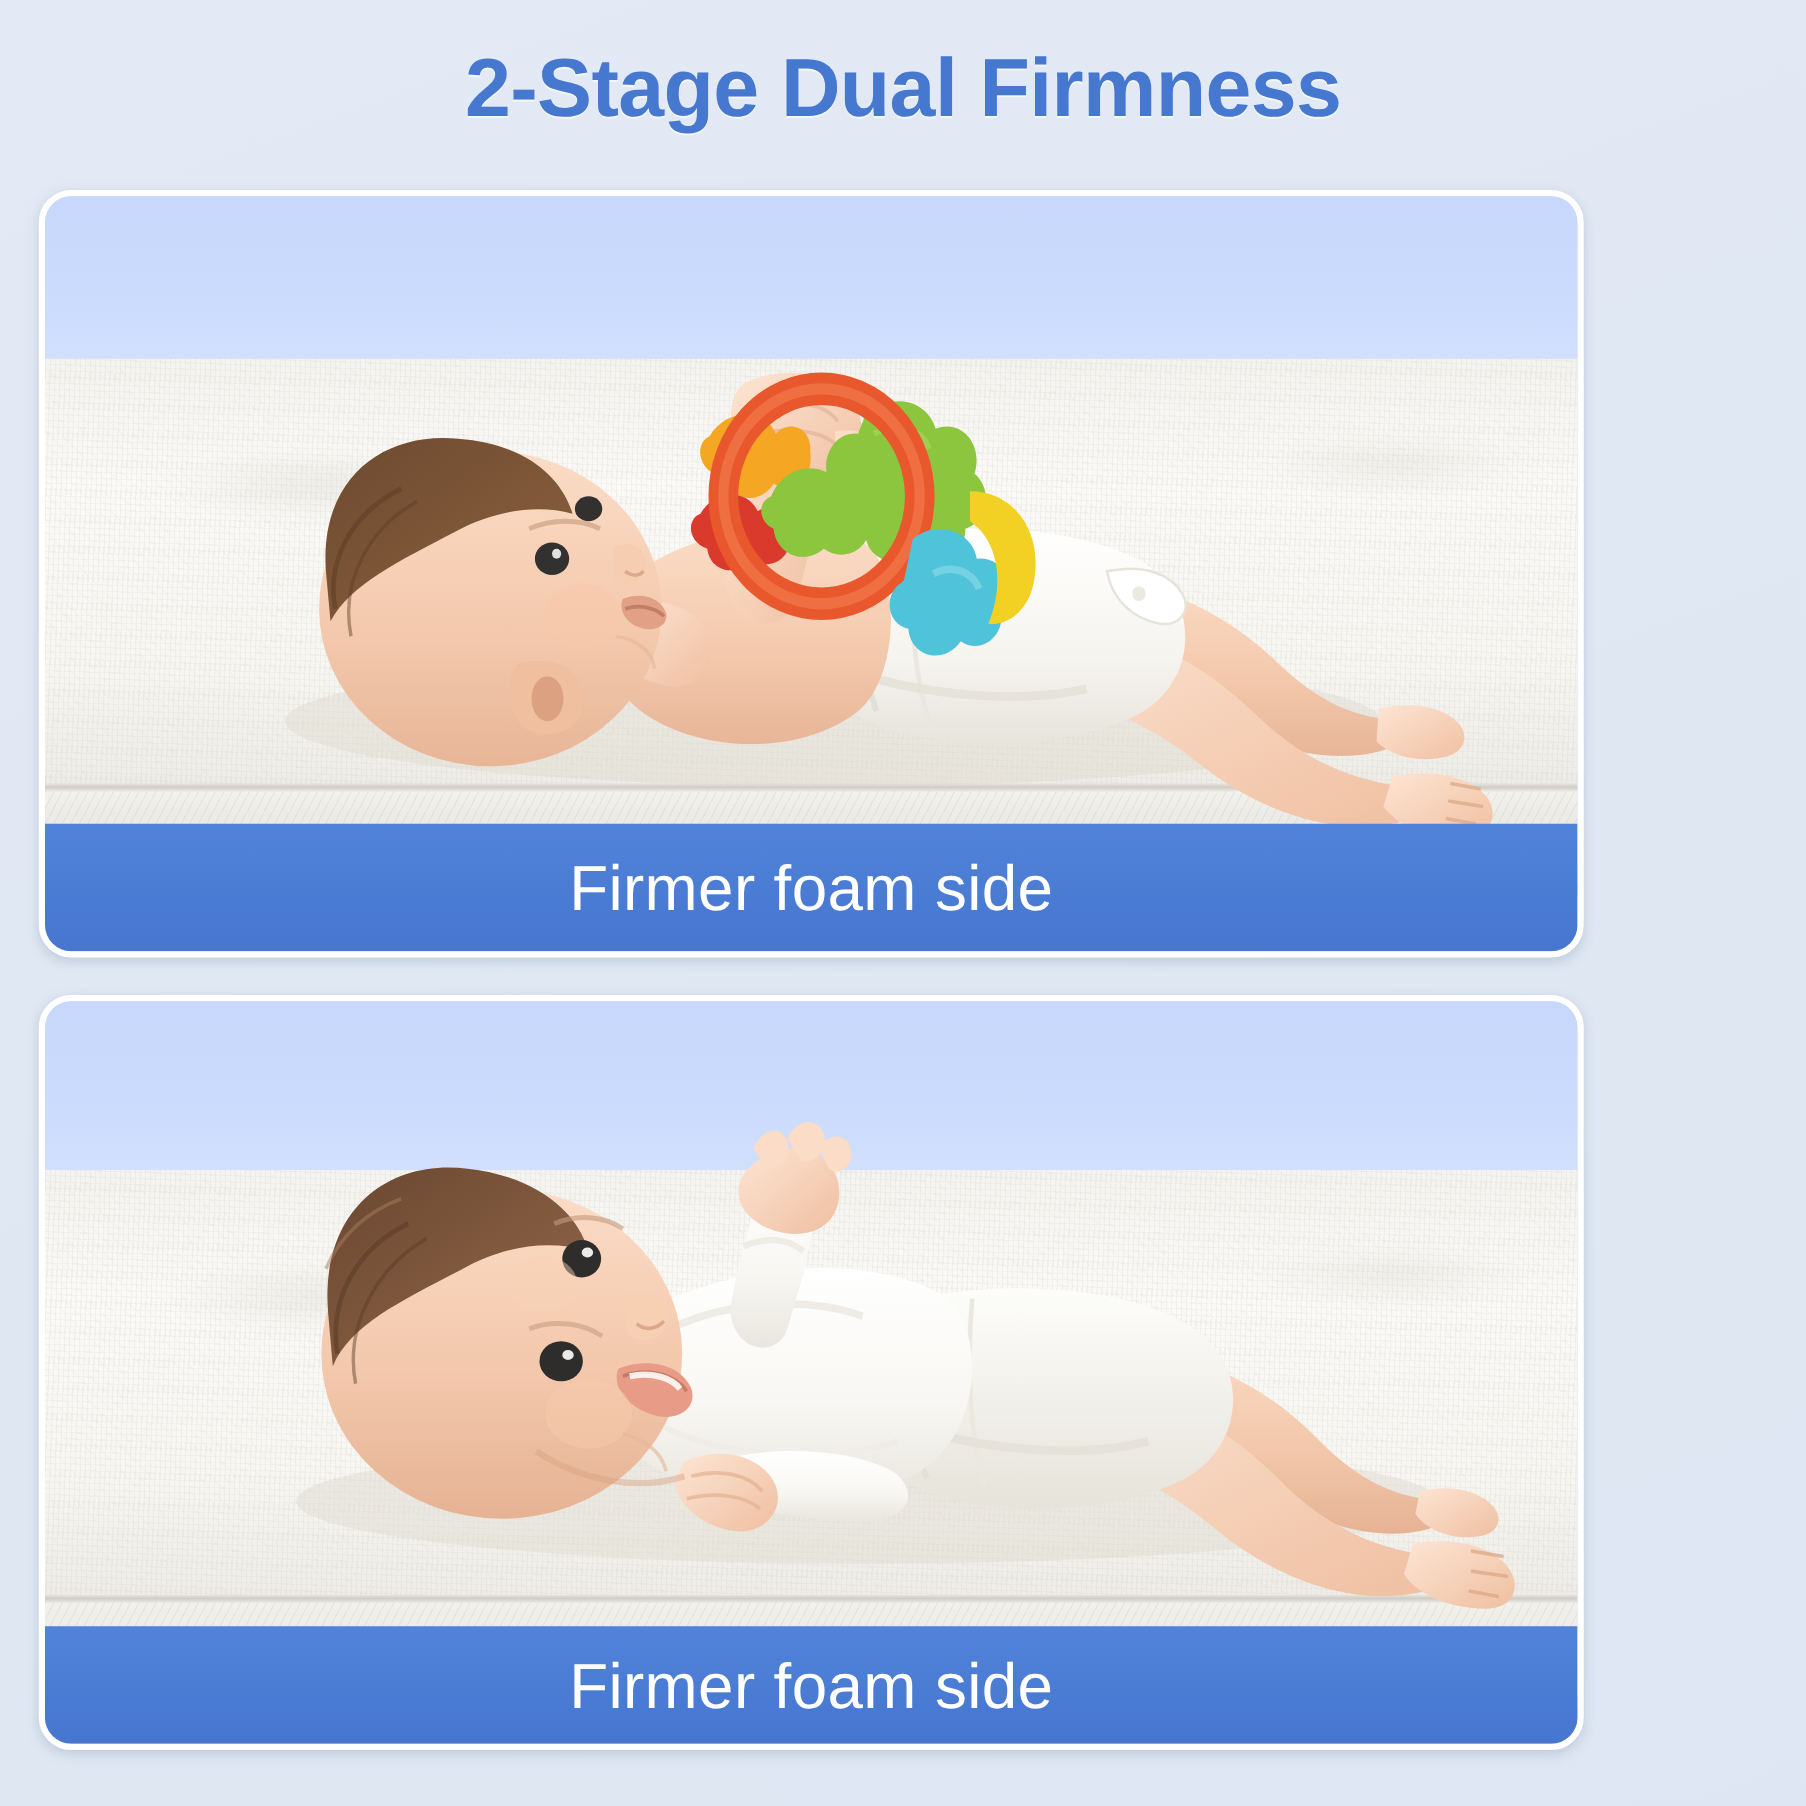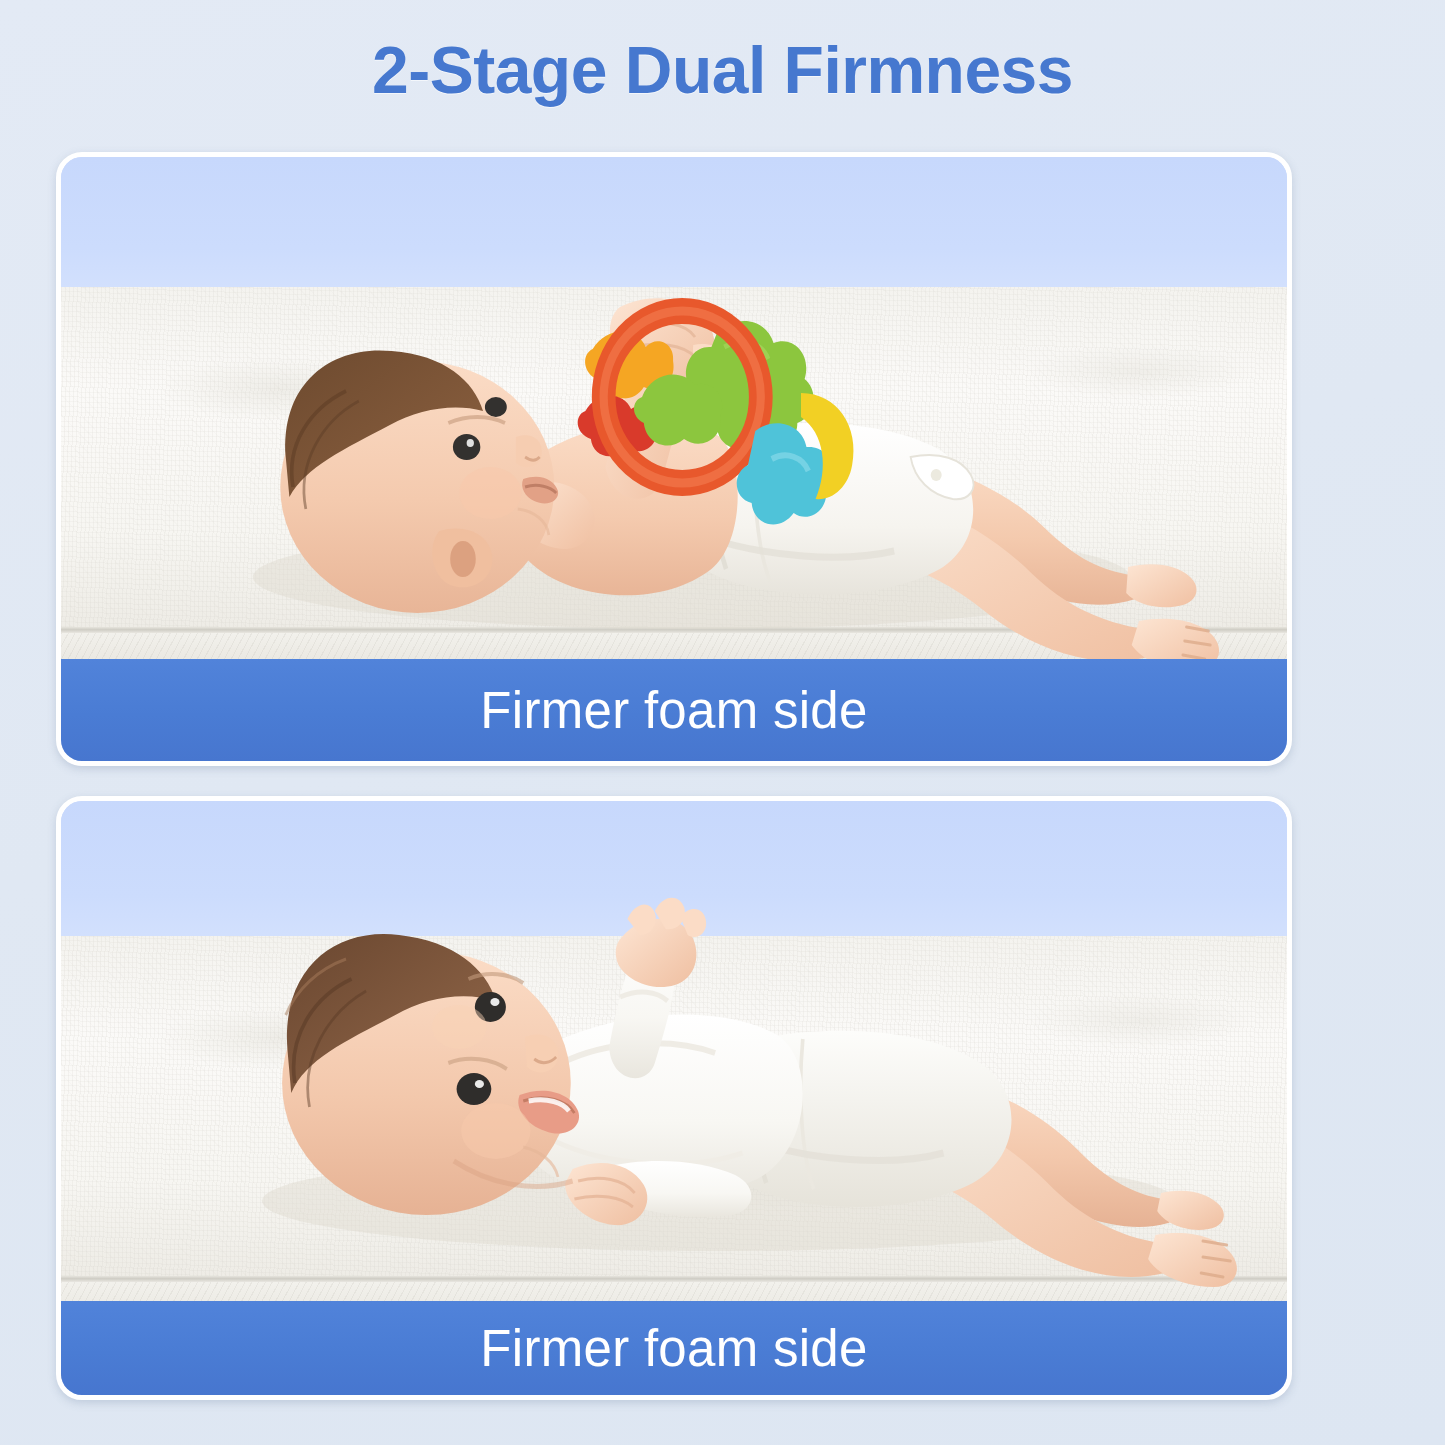--- a/index.html
+++ b/index.html
@@ -34,21 +34,21 @@
     font-weight: 700;
     letter-spacing: -0.5px;
     color: #4678cf;
     white-space: nowrap;
     text-shadow: 0 1px 0 rgba(255,255,255,0.6);
   }
 
   
   .panel {
     position: absolute;
-    left: 56px;
+    left: 31px;
     width: 1236px;
     border: 5px solid #ffffff;
     border-radius: 26px;
     overflow: hidden;
     background: #cbdafb;
     box-shadow: 0 3px 9px rgba(120,140,170,0.30);
   }
   #panel-1 { top: 152px;  height: 614px; }
   #panel-2 { top: 796px;  height: 604px; }
 

